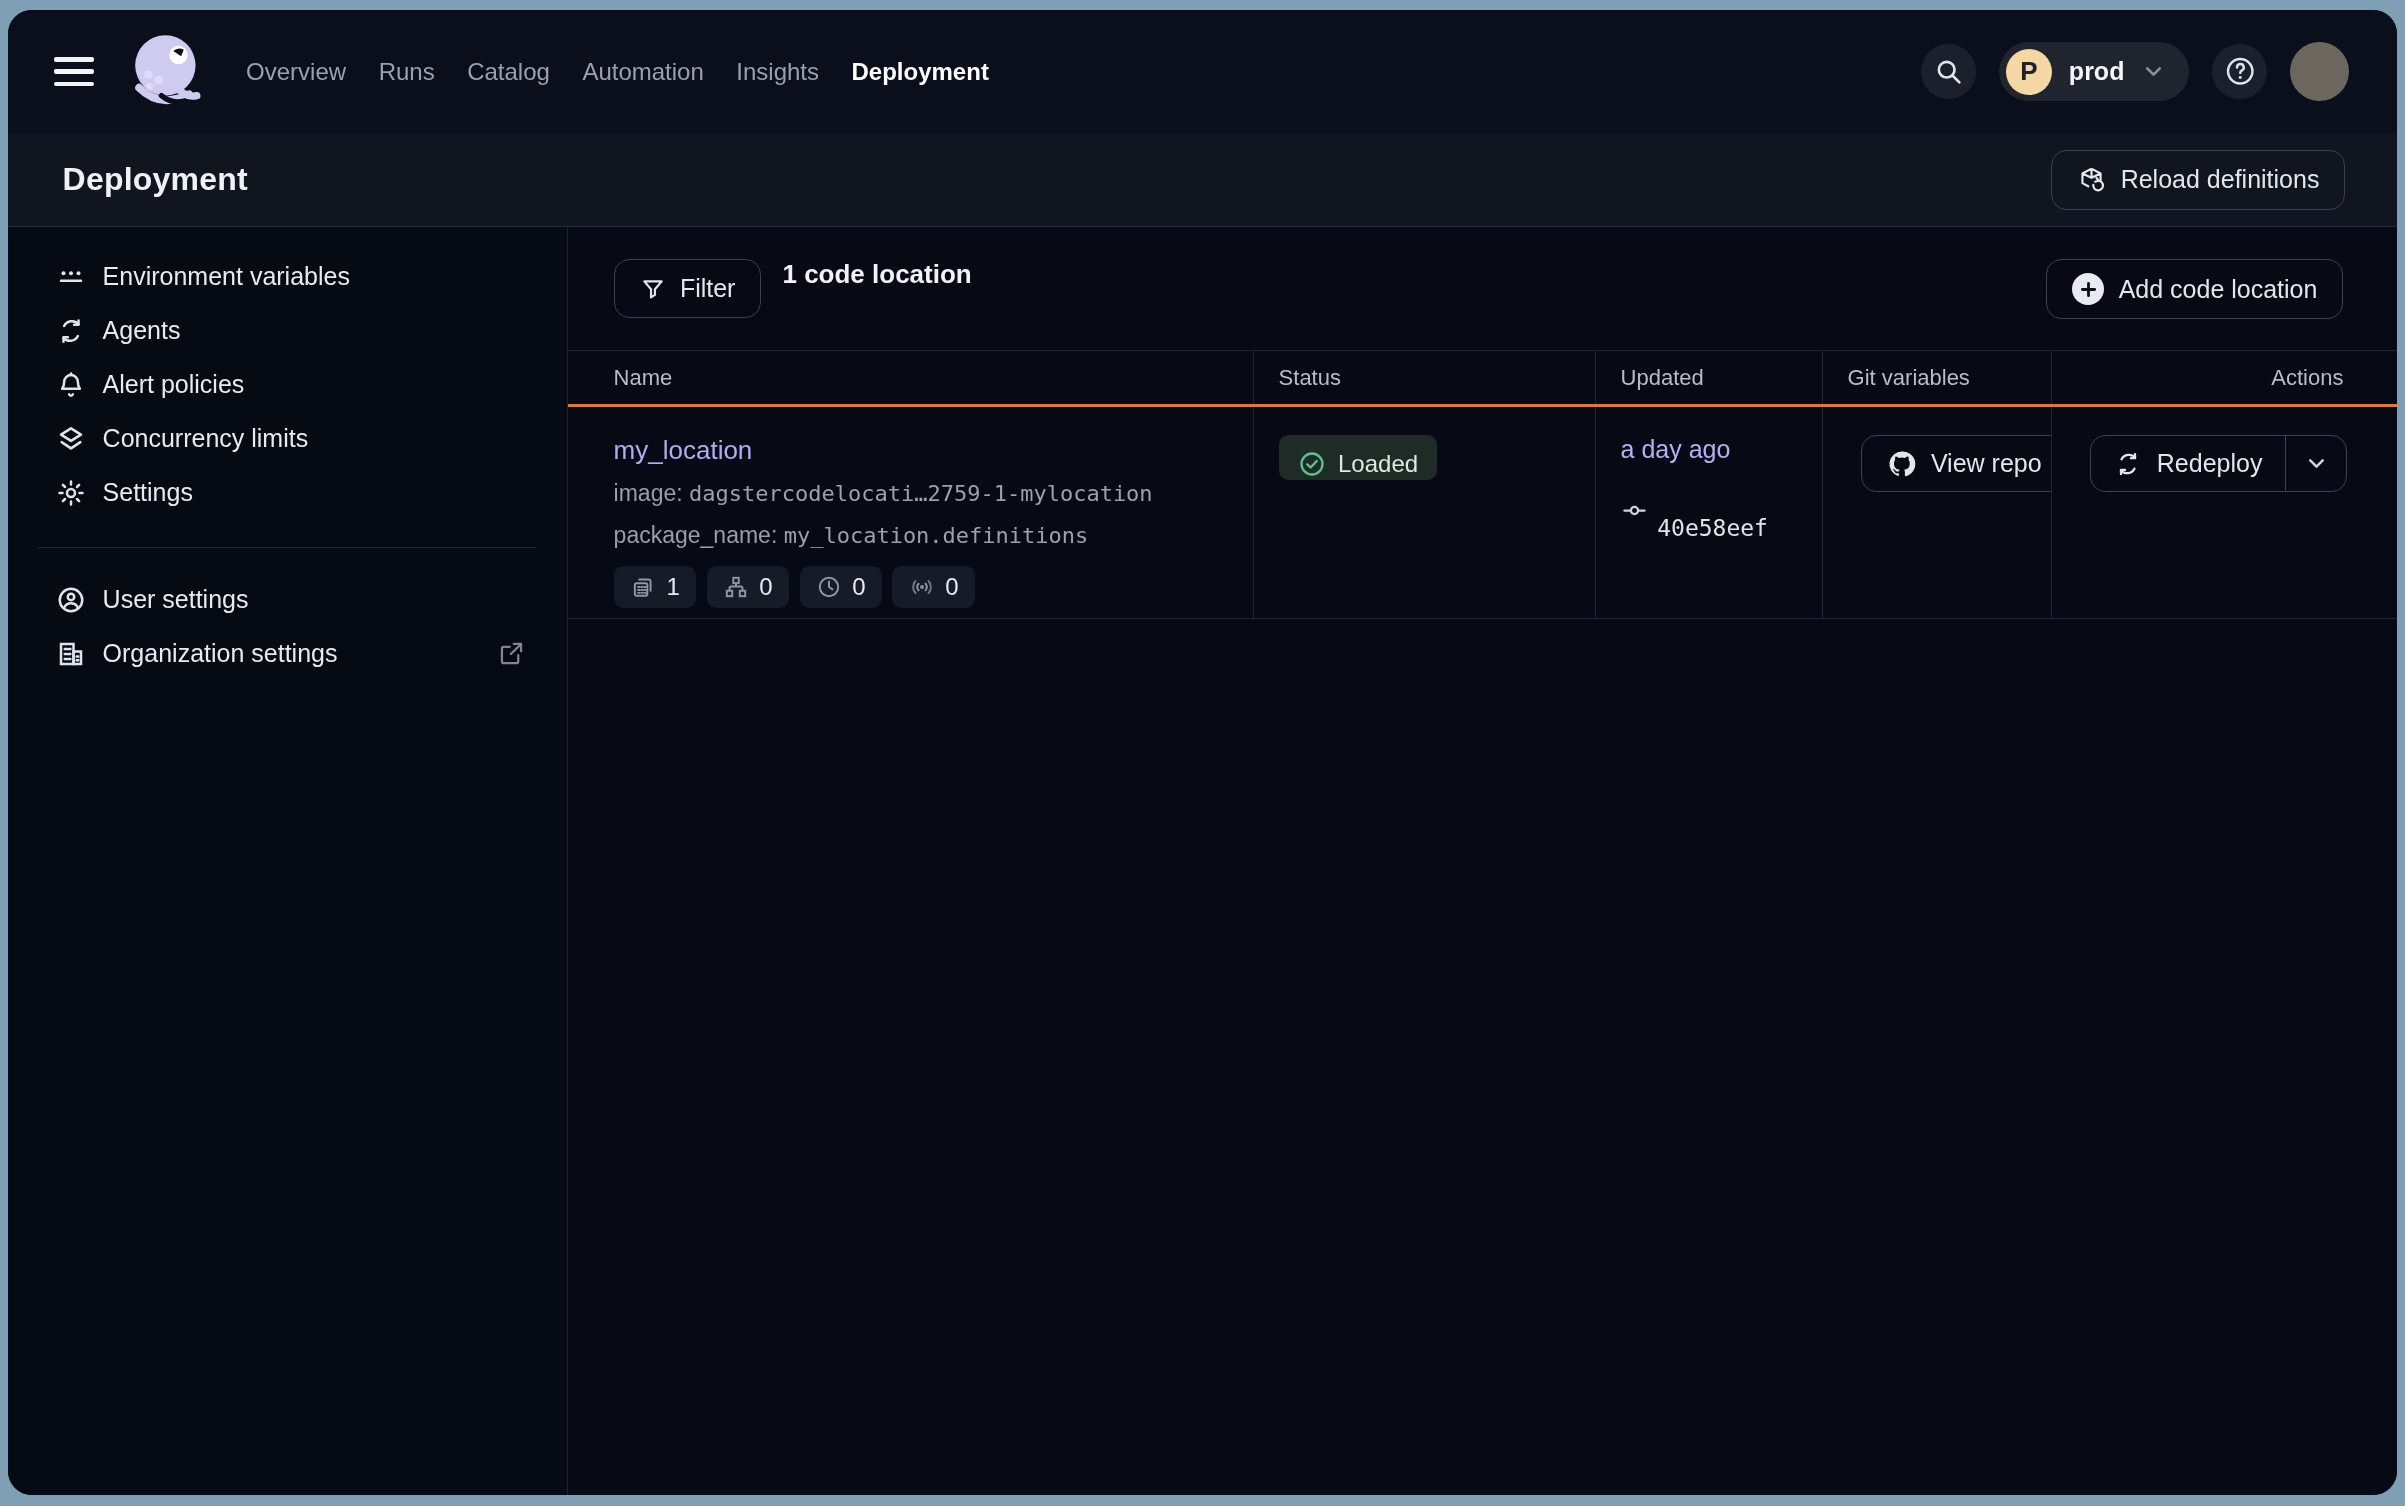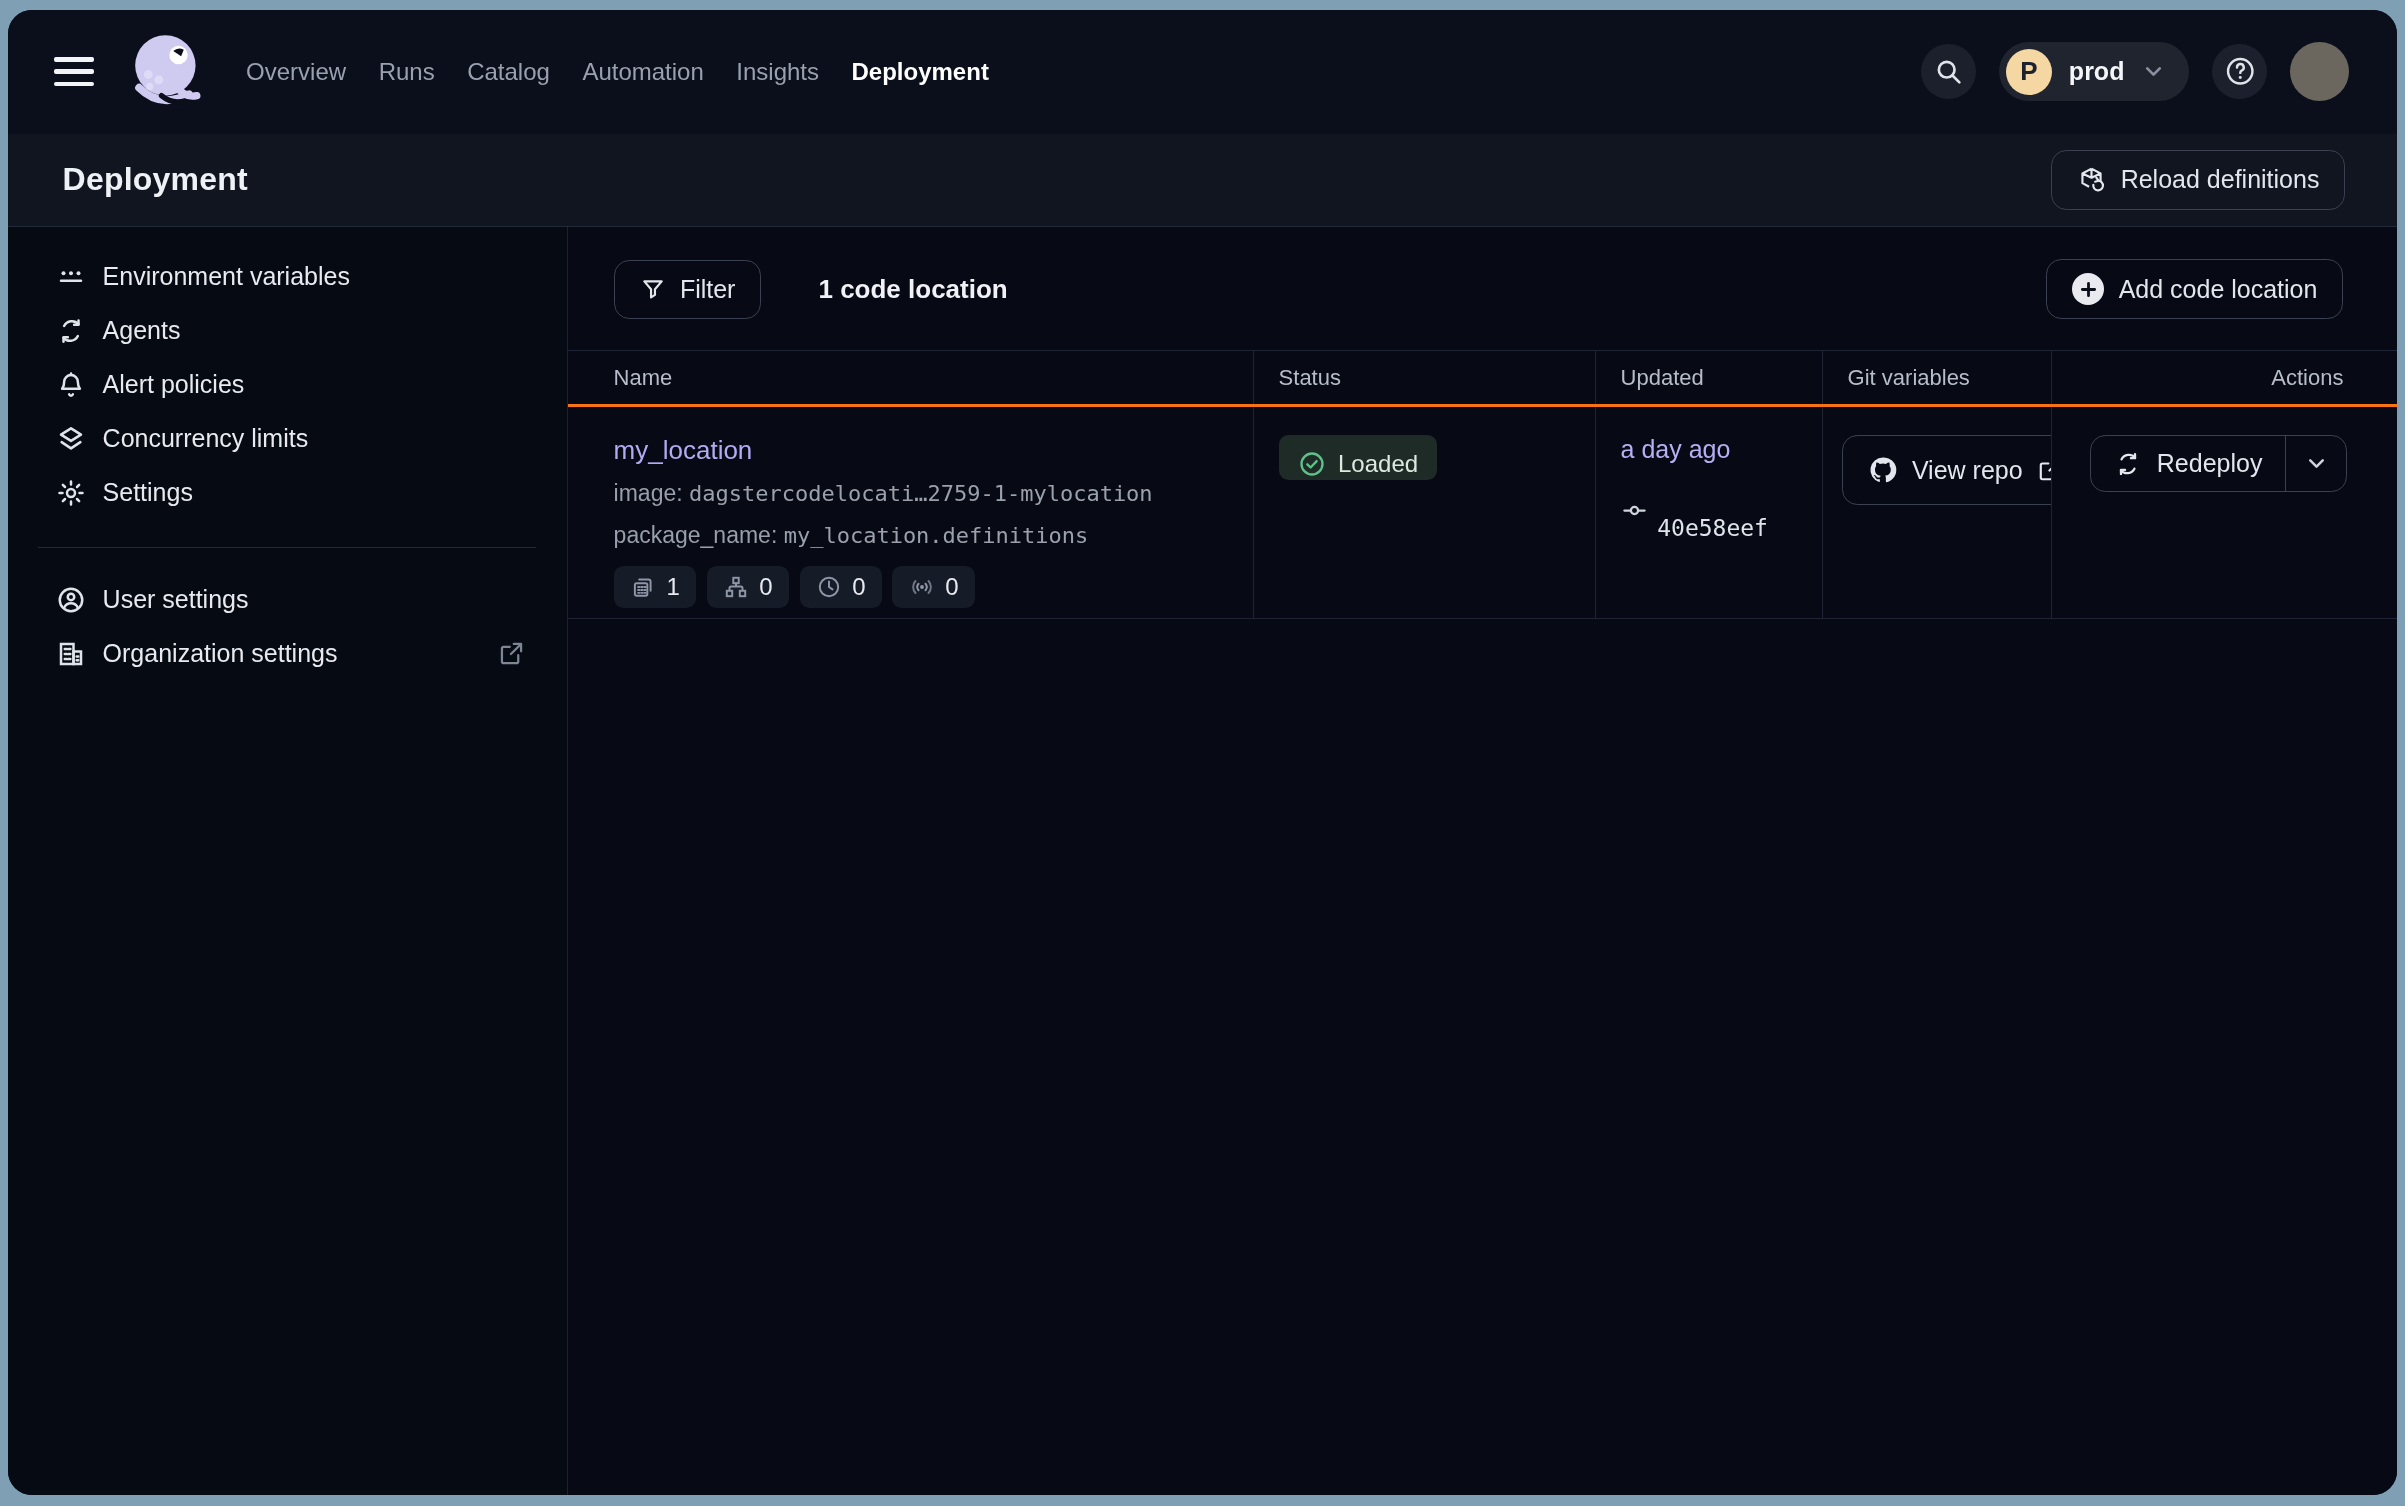--- a/index.html
+++ b/index.html
@@ -85,21 +85,21 @@
   .side-item .icn { width:30px; height:30px; color:#dfe3ea; flex:none; display:flex; }
   .side-item.active { background:#2c2a5f; color:#bcb5f2; }
   .side-item.active .icn { color:#bcb5f2; }
   .side-divider { height:1px; background:#222839; margin:27px 7.6px 25px 7.6px; }
   .side-item .ext { margin-left:auto; color:#7e8595; display:flex; }
 
   .main { flex:1; background:#070a14; min-width:0; display:flex; flex-direction:column; }
 
   .toolbar {
     margin-top:32.5px; padding:0 54px 0 46px; height:60px; flex:none;
-    display:flex; align-items:center;gap:36px;
+    display:flex; align-items:flex-start;
   }
   .count-text { margin-left:21px; font-size:26px; font-weight:700; color:#f0f2f6; }
   .toolbar .spacer { flex:1; }
   .plus-badge {
     width:32.5px; height:32.5px; border-radius:50%; background:#e8eaf0; color:#0b0e1b;
     display:flex; align-items:center; justify-content:center; flex:none;
   }
 
   
   .table { margin-top:31px; }
@@ -132,21 +132,21 @@
     border-radius:9.6px; background:#1e2b26; color:#dce8e0; font-size:24px;
   }
   .status-pill .icn { color:#5fc08a; display:flex; }
 
   .updated-link { color:#b6aff3; font-size:25px; cursor:pointer; display:inline-block; }
   .commit-line { margin-top:15.3px; display:flex; align-items:center; gap:9.6px; color:#dfe3ea; }
   .commit-line .hash { font-size:23px; color:#dfe3ea; }
   .commit-line .icn { color:#cfd4dc; display:flex; }
 
   .td.git { overflow:hidden; padding-left:19px; }
-  .td.git .btn { min-width:224px; flex:none; height:70px; }
+  .td.git .btn { min-width:224px; flex:none; height:57px;margin-left:19px; }
 
   .td.actions { display:flex; justify-content:flex-end; padding-right:50px; }
   .split-btn { display:inline-flex; height:57px; border:1.4px solid #3a4152; border-radius:15.3px; overflow:hidden; }
   .split-btn .seg-main {
     display:flex; align-items:center; gap:15px; padding:0 23px; color:#e3e6ec; font-size:25px; cursor:pointer;
   }
   .split-btn .seg-caret {
     width:61px; border-left:1.4px solid #3a4152; display:flex; align-items:center; justify-content:center;
     color:#cfd4dc; cursor:pointer;
   }

